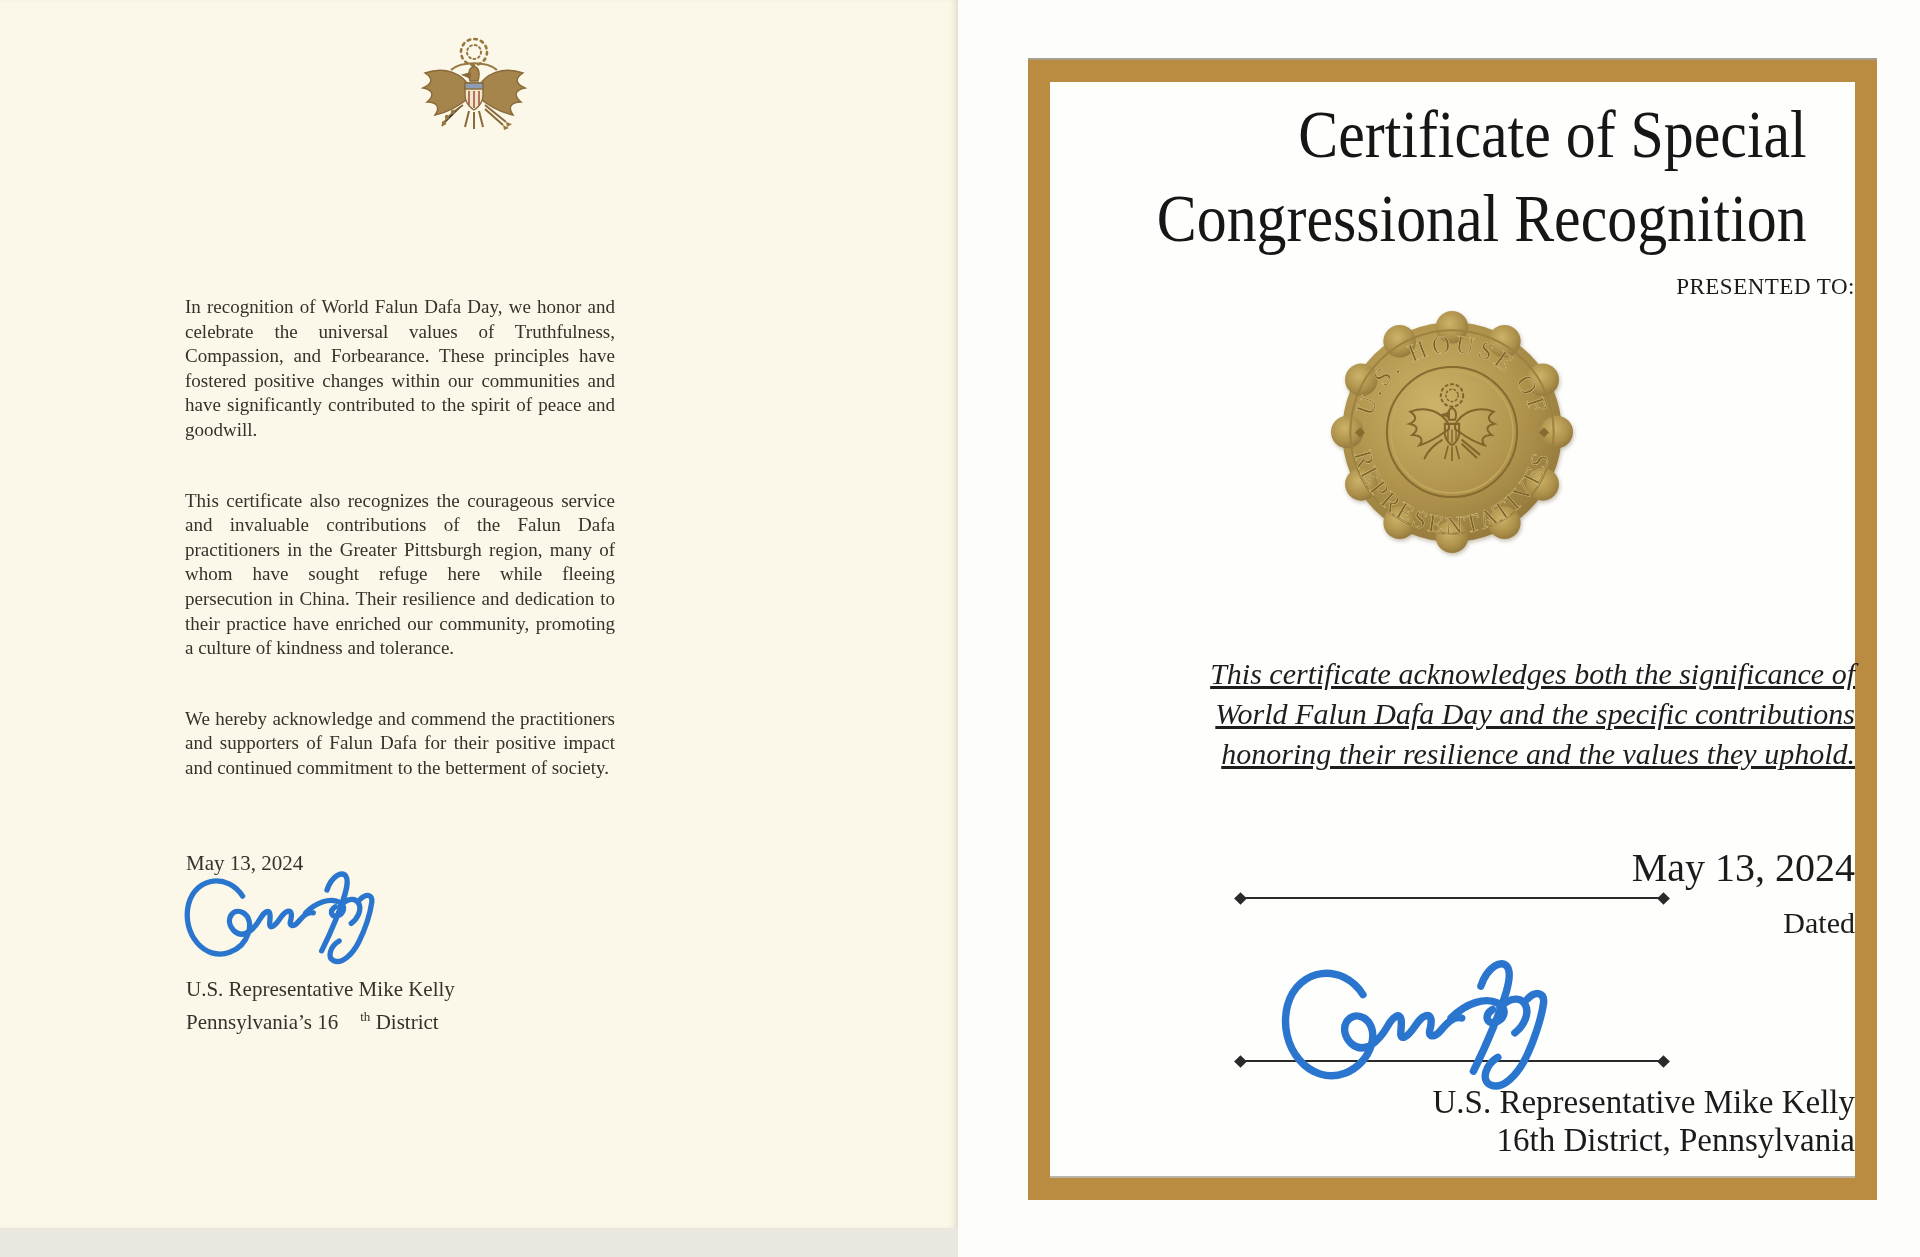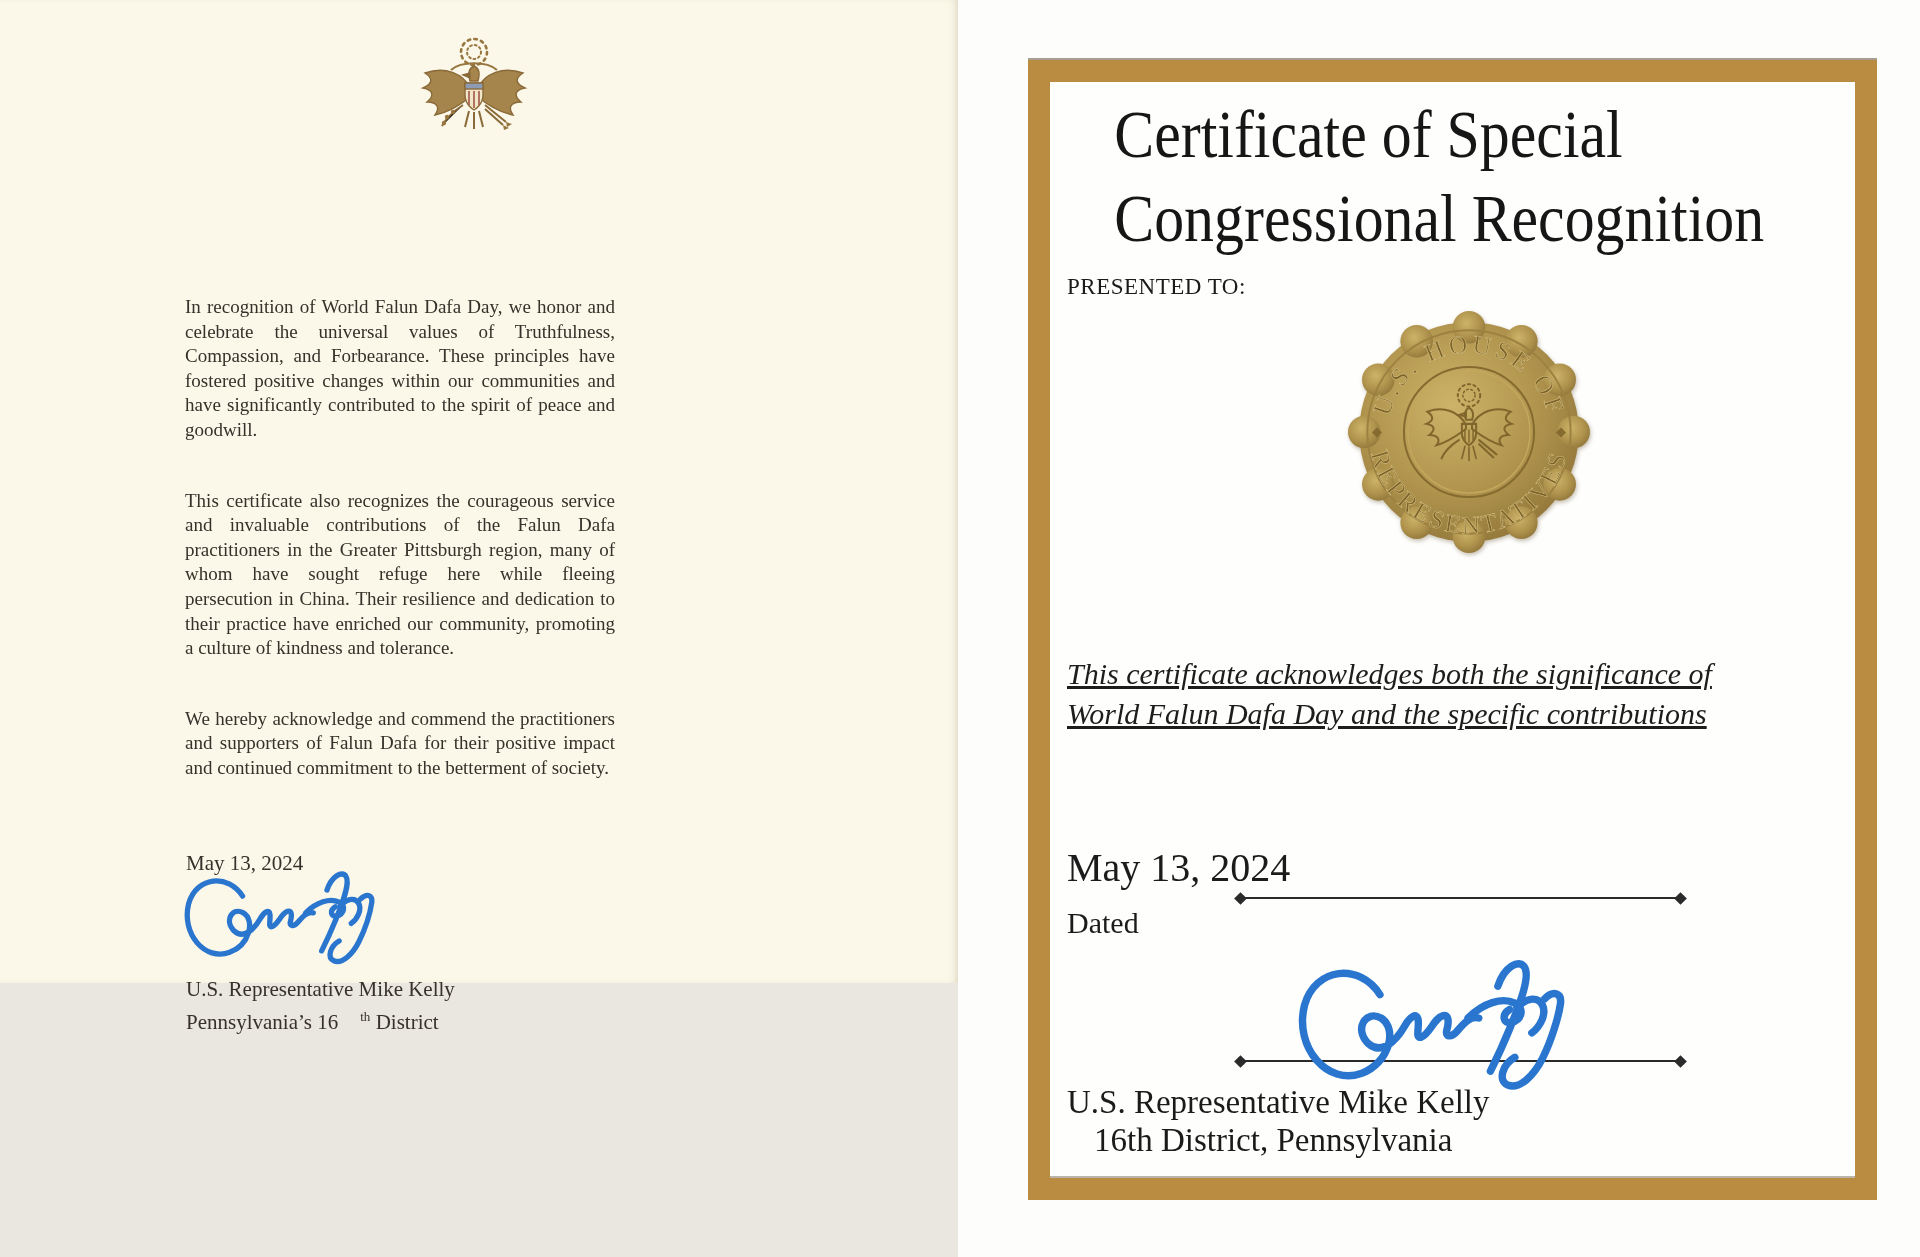--- a/index.html
+++ b/index.html
@@ -1,38 +1,38 @@
 <!DOCTYPE html>
 <html><head>
 <meta charset="utf-8">
 <style>
   html,body{margin:0;padding:0;background:#e9e7df;}
   .canvas{position:relative;width:1920px;height:1257px;overflow:hidden;
           font-family:"Liberation Serif", serif;}
 
   
-  .letter-page{position:absolute;left:0;top:0;width:958px;height:983px;
+  .letter-page{position:absolute;left:0;top:0;width:958px;height:1228px;
                background:#fbf8e9;
                box-shadow:inset -6px 0 10px -6px rgba(120,110,70,.35);}
   .letter-seal{position:absolute;left:413px;top:33px;width:122px;height:108px;}
   .letter-body{position:absolute;left:185px;top:295px;width:430px;
                color:#36312a;font-size:19px;line-height:24.6px;text-align:justify;}
   .letter-body p{margin:0 0 46px 0;}
   .letter-date{position:absolute;left:186px;top:851px;color:#36312a;font-size:21px;}
   .letter-signature{position:absolute;left:178px;top:856px;width:228px;height:138px;z-index:2;}
   .letter-signer{position:absolute;left:186px;top:976px;color:#36312a;
                  font-size:21px;line-height:27px;}
   .letter-signer sup{font-size:13px;margin-left:22px;}
 
   
   .cert-page{position:absolute;left:958px;top:0;width:962px;height:1257px;background:#fdfdfb;}
   .cert-frame{position:absolute;left:70px;top:60px;width:849px;height:1140px;
               border:22px solid #b98c42;background:#fefefd;box-sizing:border-box;
               box-shadow:0 -2px 0 rgba(60,45,15,.45), inset 0 -2px 0 rgba(60,45,15,.35);}
-  .cert-frame > *{position:absolute;left:0;right:0;text-align:left;color:#1b1b1b;padding-left:17px;}
+  .cert-frame > *{position:absolute;left:0;right:0;text-align:right;color:#1b1b1b;}
   .condense{display:inline-block;transform:scaleX(.86);transform-origin:50% 50%;white-space:nowrap;}
   .cert-title{top:10px;margin:0;font-weight:normal;font-size:68px;line-height:84px;color:#161616;}
   .cert-title span{display:block;transform:scaleX(.88);transform-origin:50% 50%;white-space:nowrap;}
   .presented{top:192px;font-size:23px;letter-spacing:.5px;}
   .cert-seal{top:228px;left:280px;right:auto;width:244px;height:244px;
              filter:drop-shadow(1px 2px 2px rgba(90,70,30,.35));}
   .recipient-wrap{top:470px;font-size:64px;color:#191919;}
   .cert-body{top:572px;font-style:italic;font-size:30px;line-height:40px;color:#1d1d1d;text-decoration:underline;}
   .cert-date{top:762px;font-size:40px;}
   .rule{top:815px;left:190px;right:auto;width:424px;height:2px;background:#2a2a2a;}
@@ -167,20 +167,21 @@
             <path d="M110 128 C102 133 96 139 93 146"></path>
             <path d="M130 128 L147 142 M130 132 L144 145"></path>
           </g>
         </svg>
       </div>
 
 
       <div class="cert-body">
         <div>This certificate acknowledges both the significance of</div>
         <div>World Falun Dafa Day and the specific contributions</div>
+        <div>honoring their resilience and the values they uphold.</div>
       </div>
 
       <div class="cert-date">May 13, 2024</div>
       <div class="rule"></div>
       <div class="dated-label">Dated</div>
 
       <div class="cert-signature">
         <svg viewBox="0 0 300 160" width="320" height="170">
           <g fill="none" stroke="#2a76cf" stroke-width="7" stroke-linecap="round" stroke-linejoin="round">
             <path d="M85 42 C66 12 24 16 14 52 C4 92 36 128 68 116 C94 106 102 74 86 64 C72 56 60 74 74 88 C86 99 100 86 108 72 C113 63 120 58 121 66 C122 74 118 84 124 82 C132 79 136 64 144 62 C150 60 150 68 148 75 C146 82 152 83 158 76 C164 69 170 62 178 64"></path>

